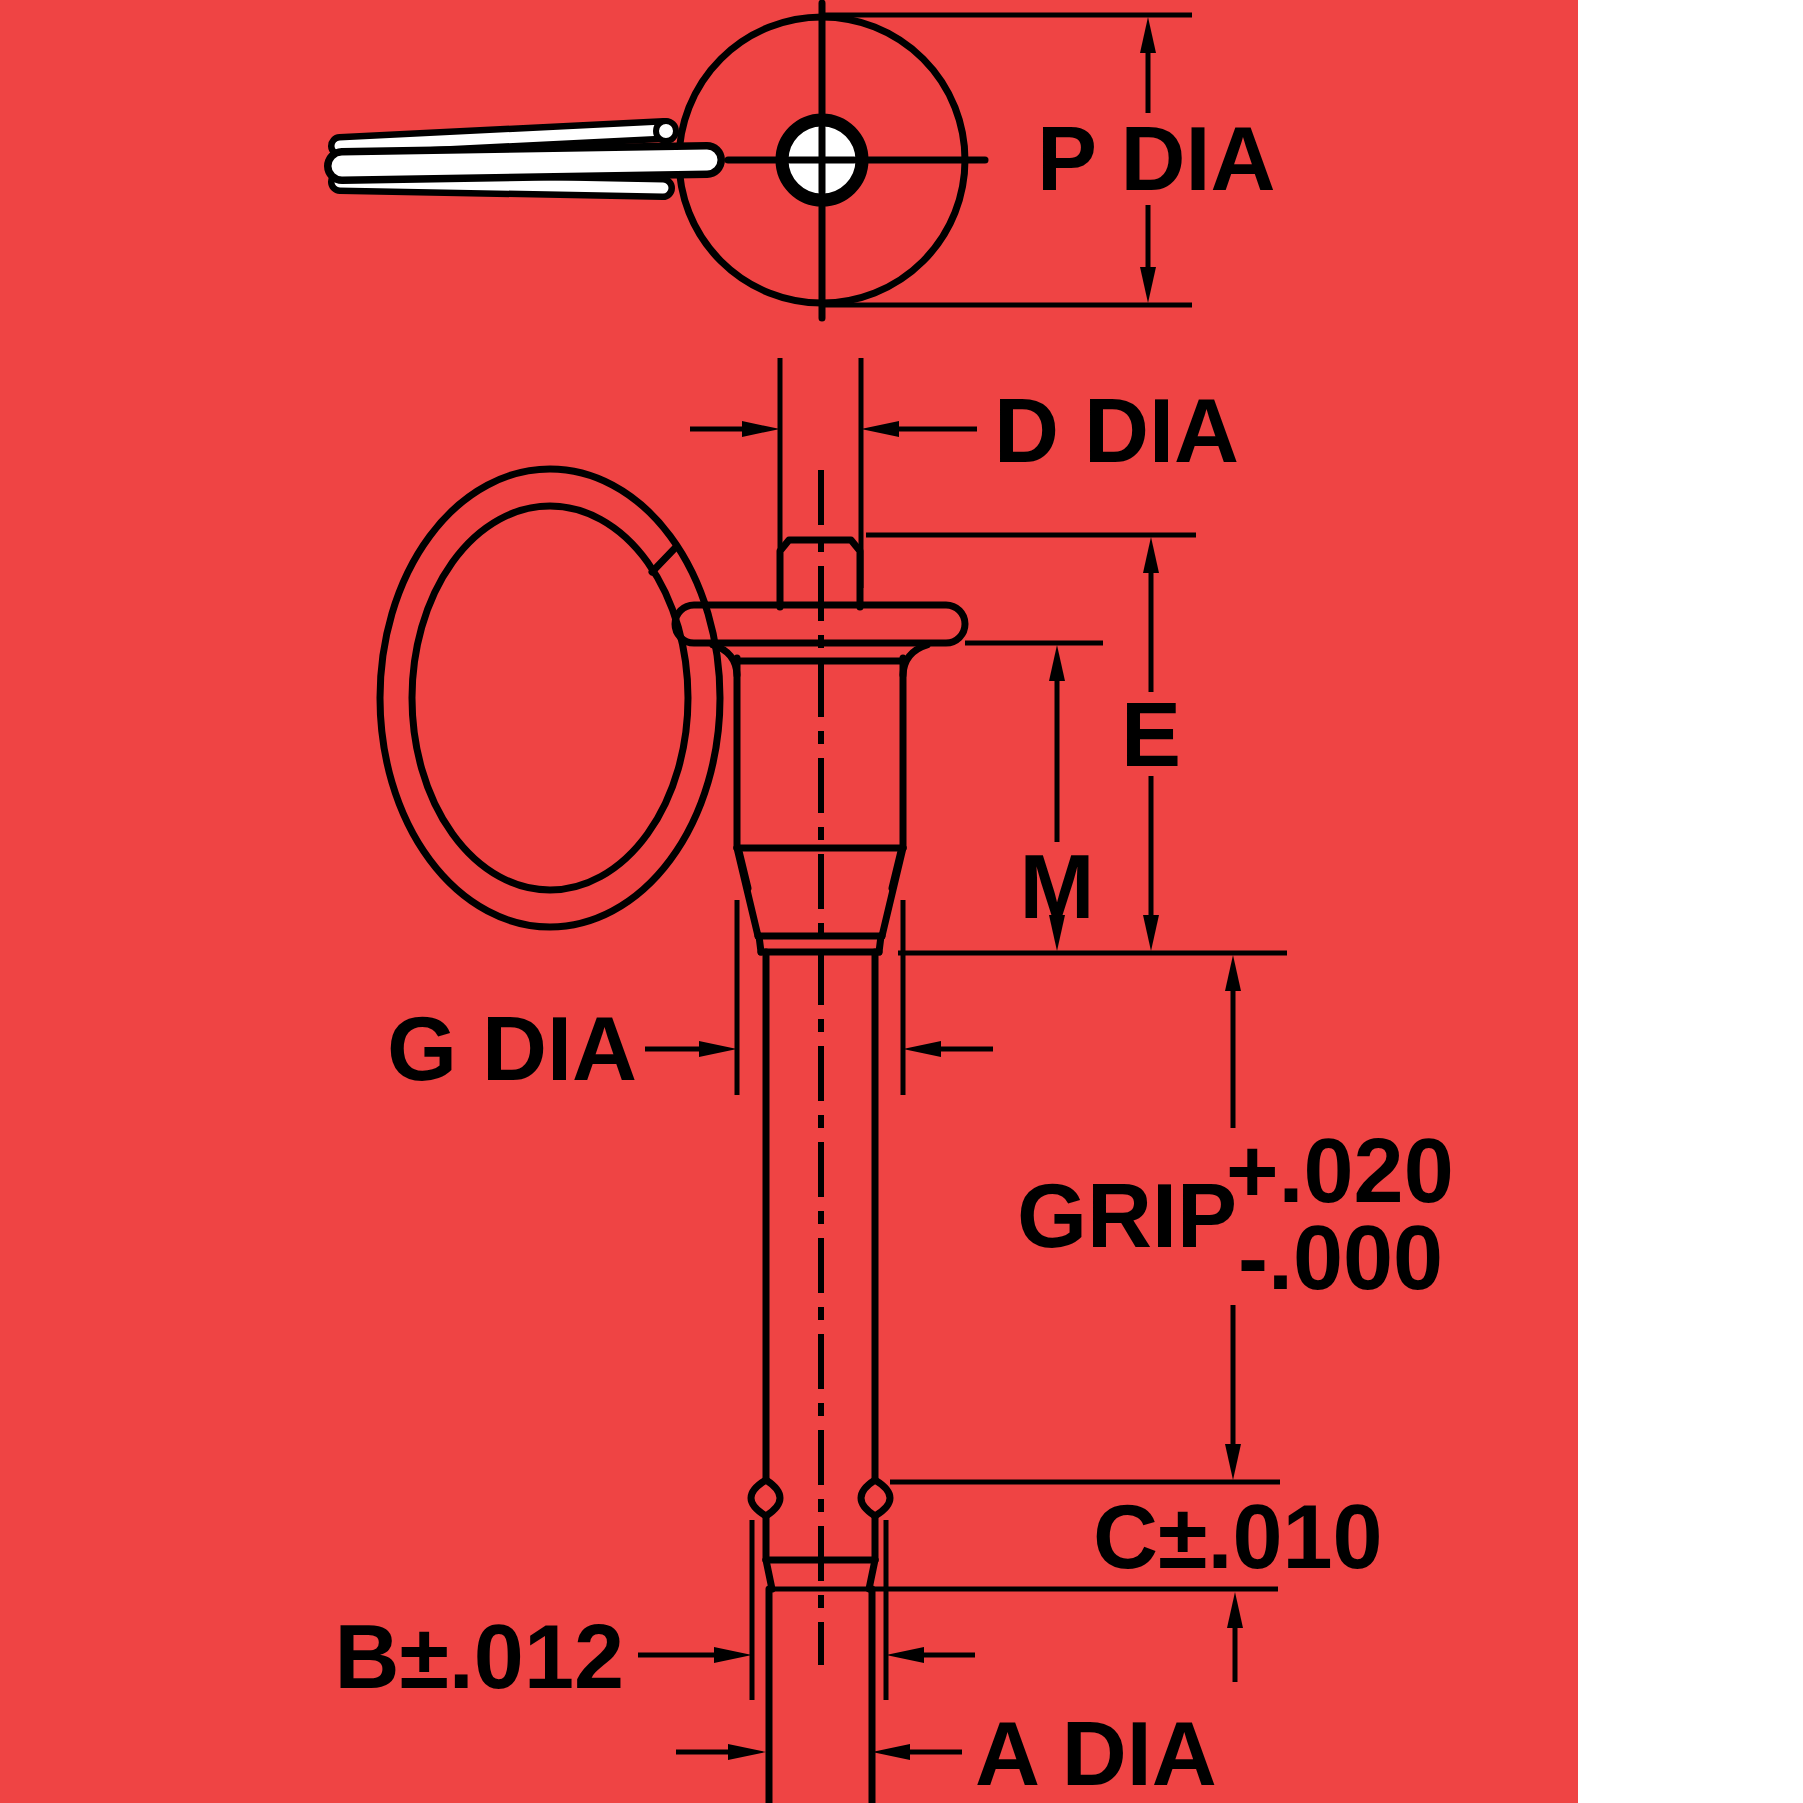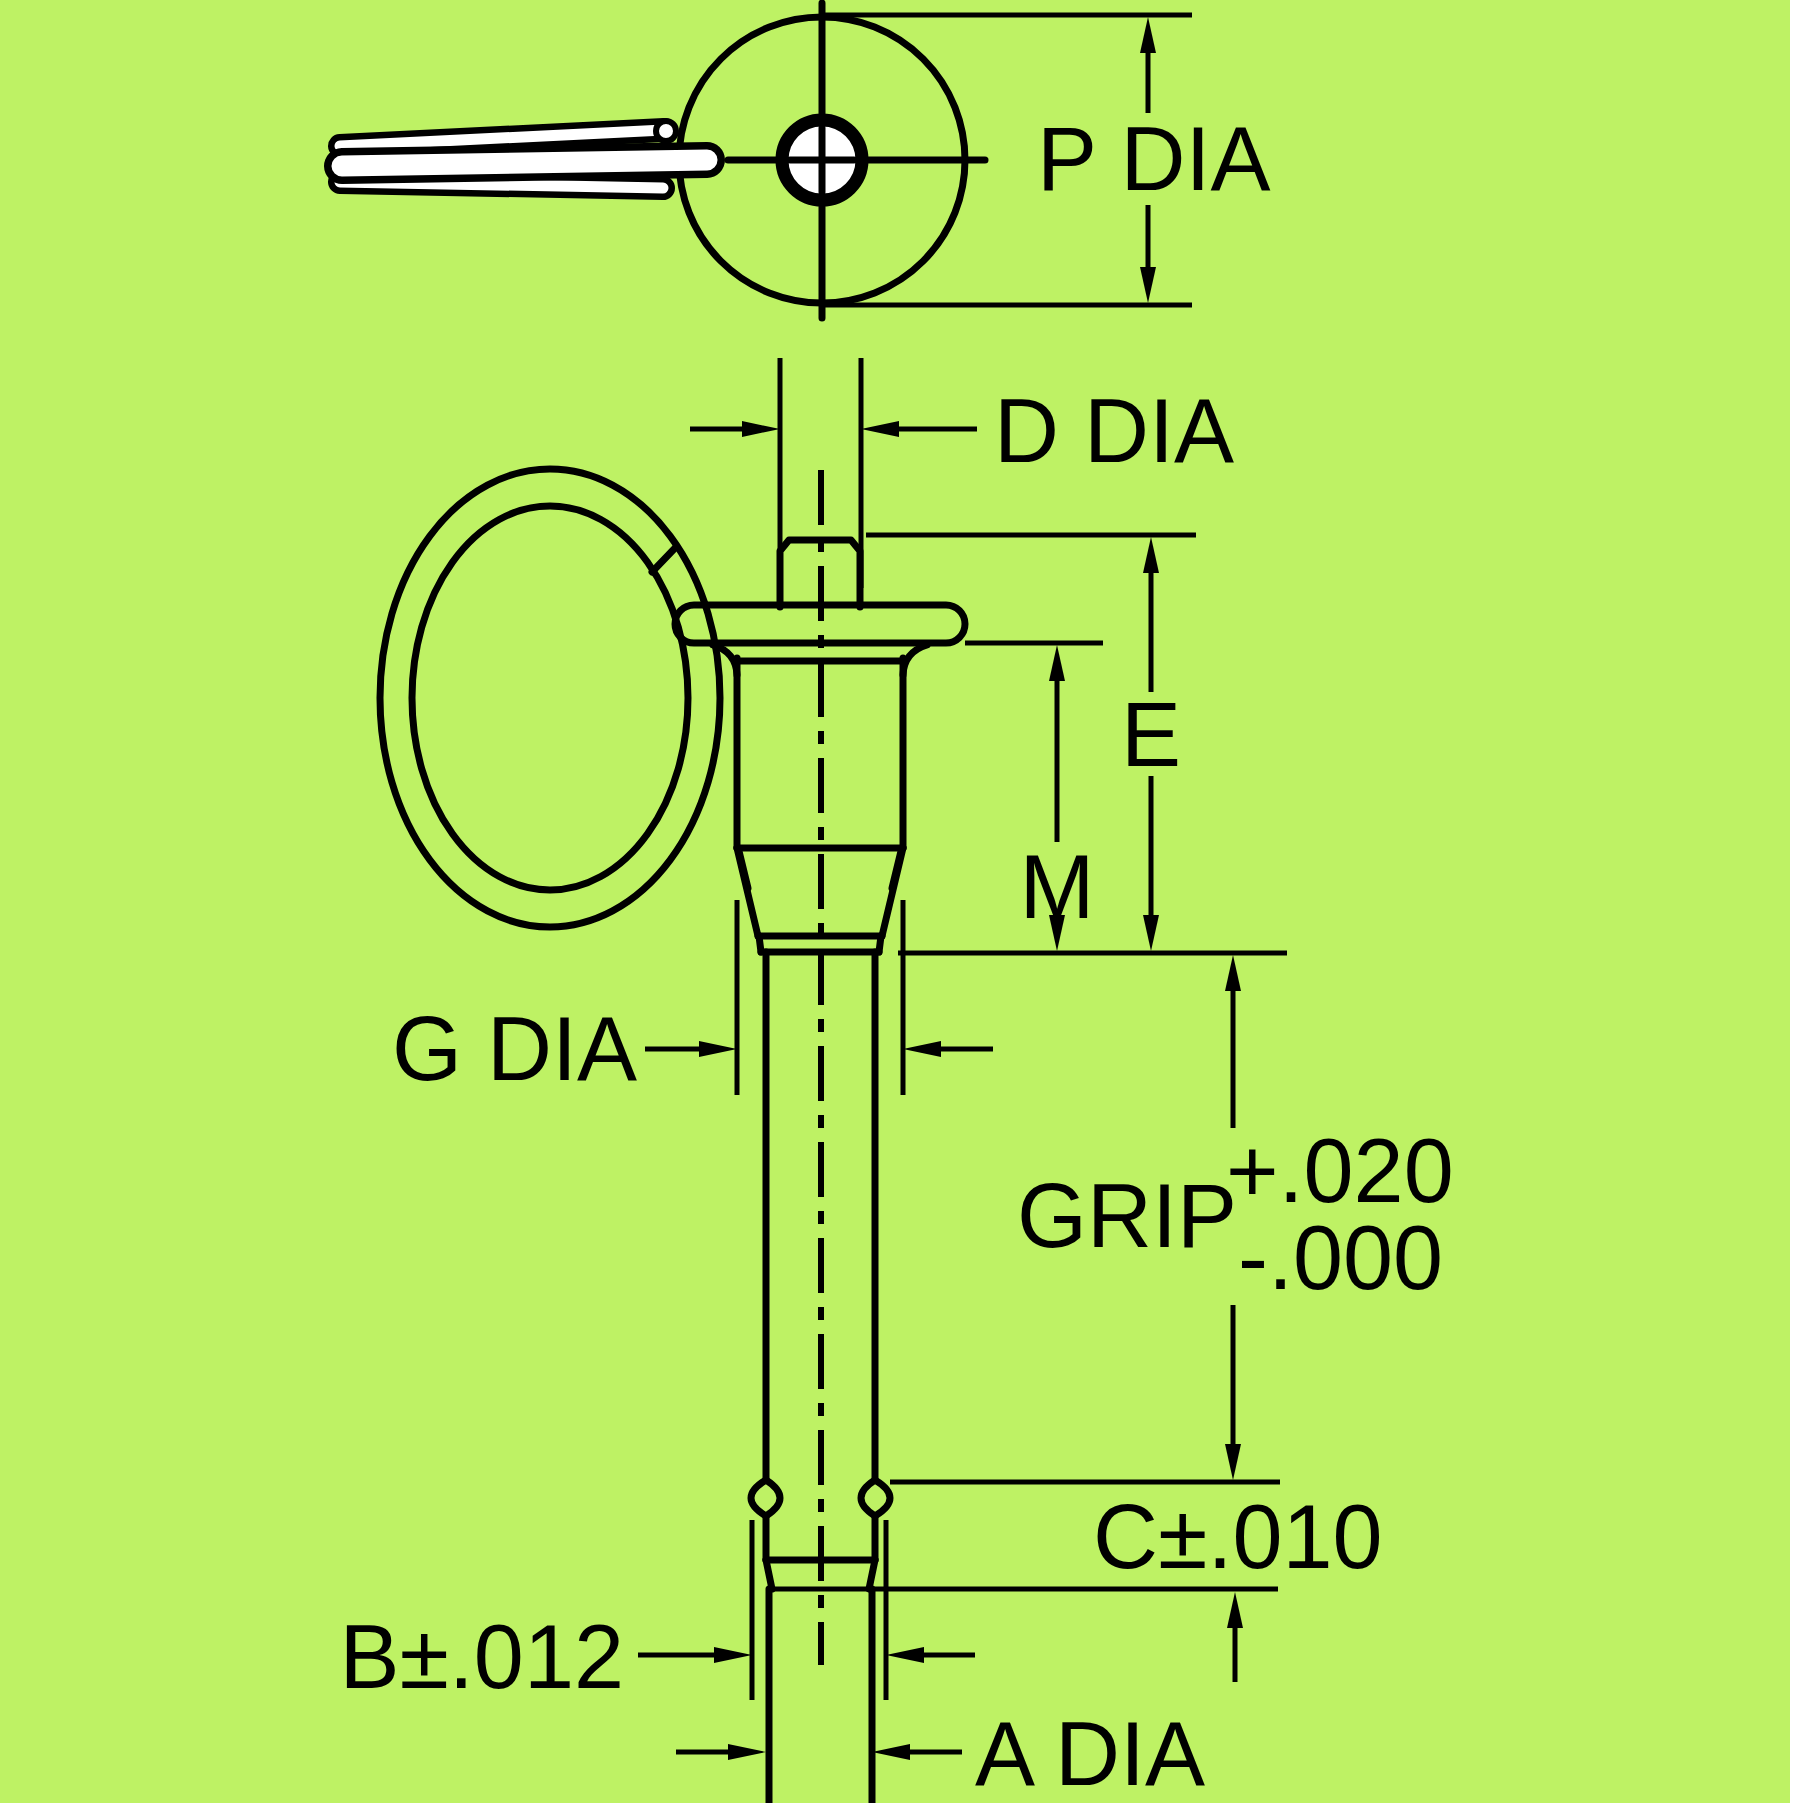--- a/index.html
+++ b/index.html
@@ -2,24 +2,25 @@
 <html><head>
 <meta charset="utf-8">
 <style>
   html, body {
     margin: 0;
     padding: 0;
     background: #ffffff;
   }
   .stage {
     position: relative;
-    width: 1790px;
+    width: 1578px;
     height: 1803px;
-    background: #bef264;
+    background: #ef4444;
     font-family: "Liberation Sans", sans-serif;
+    font-weight: bold;
   }
   svg { display: block; }
   .outline {
     fill: none;
     stroke: #000000;
     stroke-width: 7;
     stroke-linecap: round;
     stroke-linejoin: round;
   }
   .thin {

